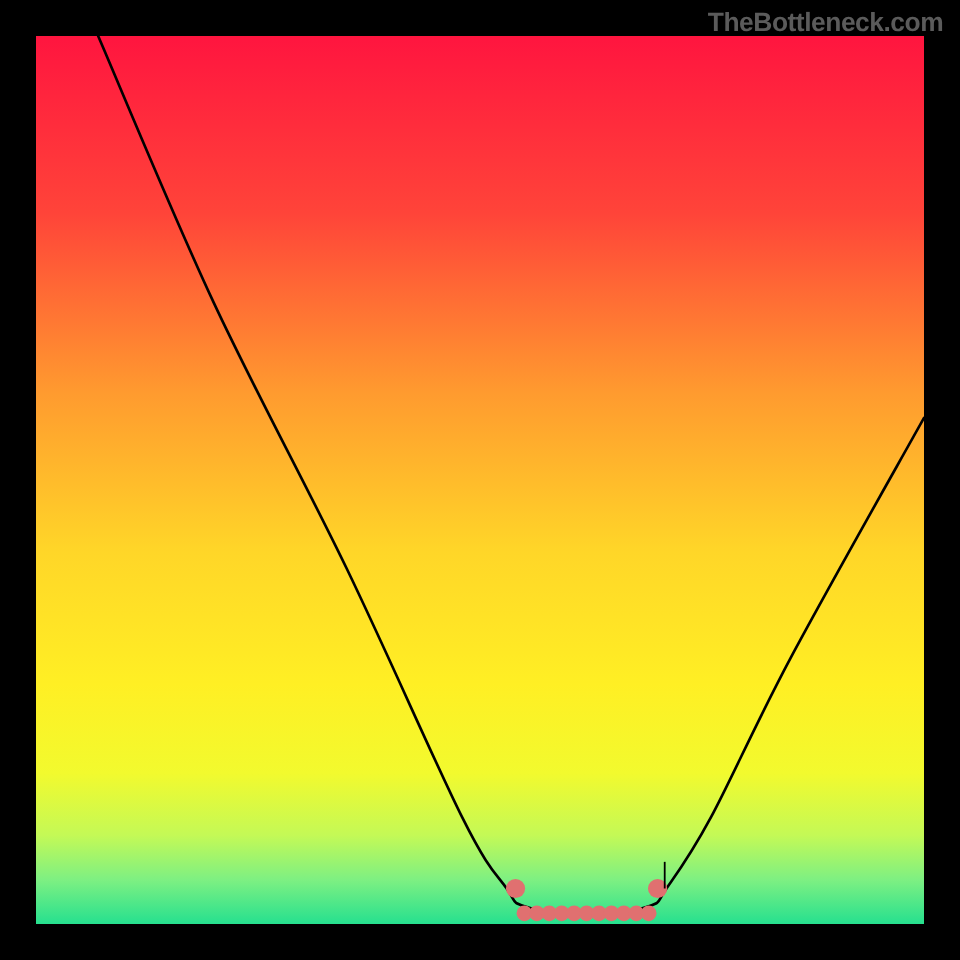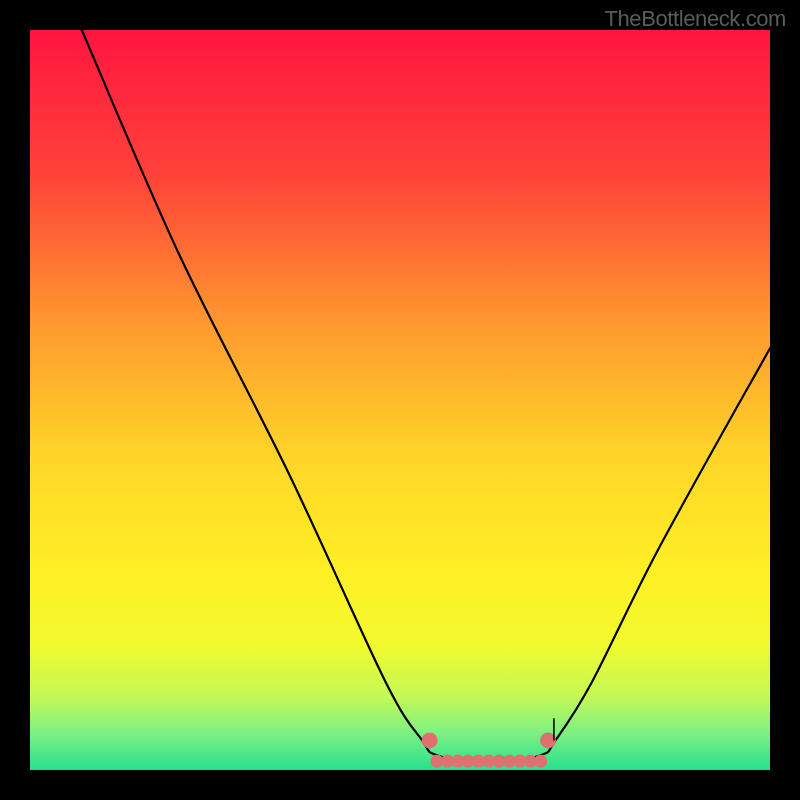--- a/index.html
+++ b/index.html
@@ -18,21 +18,21 @@
     width: 800px;
     height: 800px;
     background: #000;
   }
   .watermark {
     position: absolute;
     top: 6px;
     right: 14px;
     color: #5b5b5b;
     font-size: 22px;
-    font-weight: 400;
+    font-weight: 700;
     z-index: 50;
     letter-spacing: -0.4px;
     user-select: none;
   }
   .plot-area {
     position: absolute;
     left: 30px;
     top: 30px;
     width: 740px;
     height: 740px;

